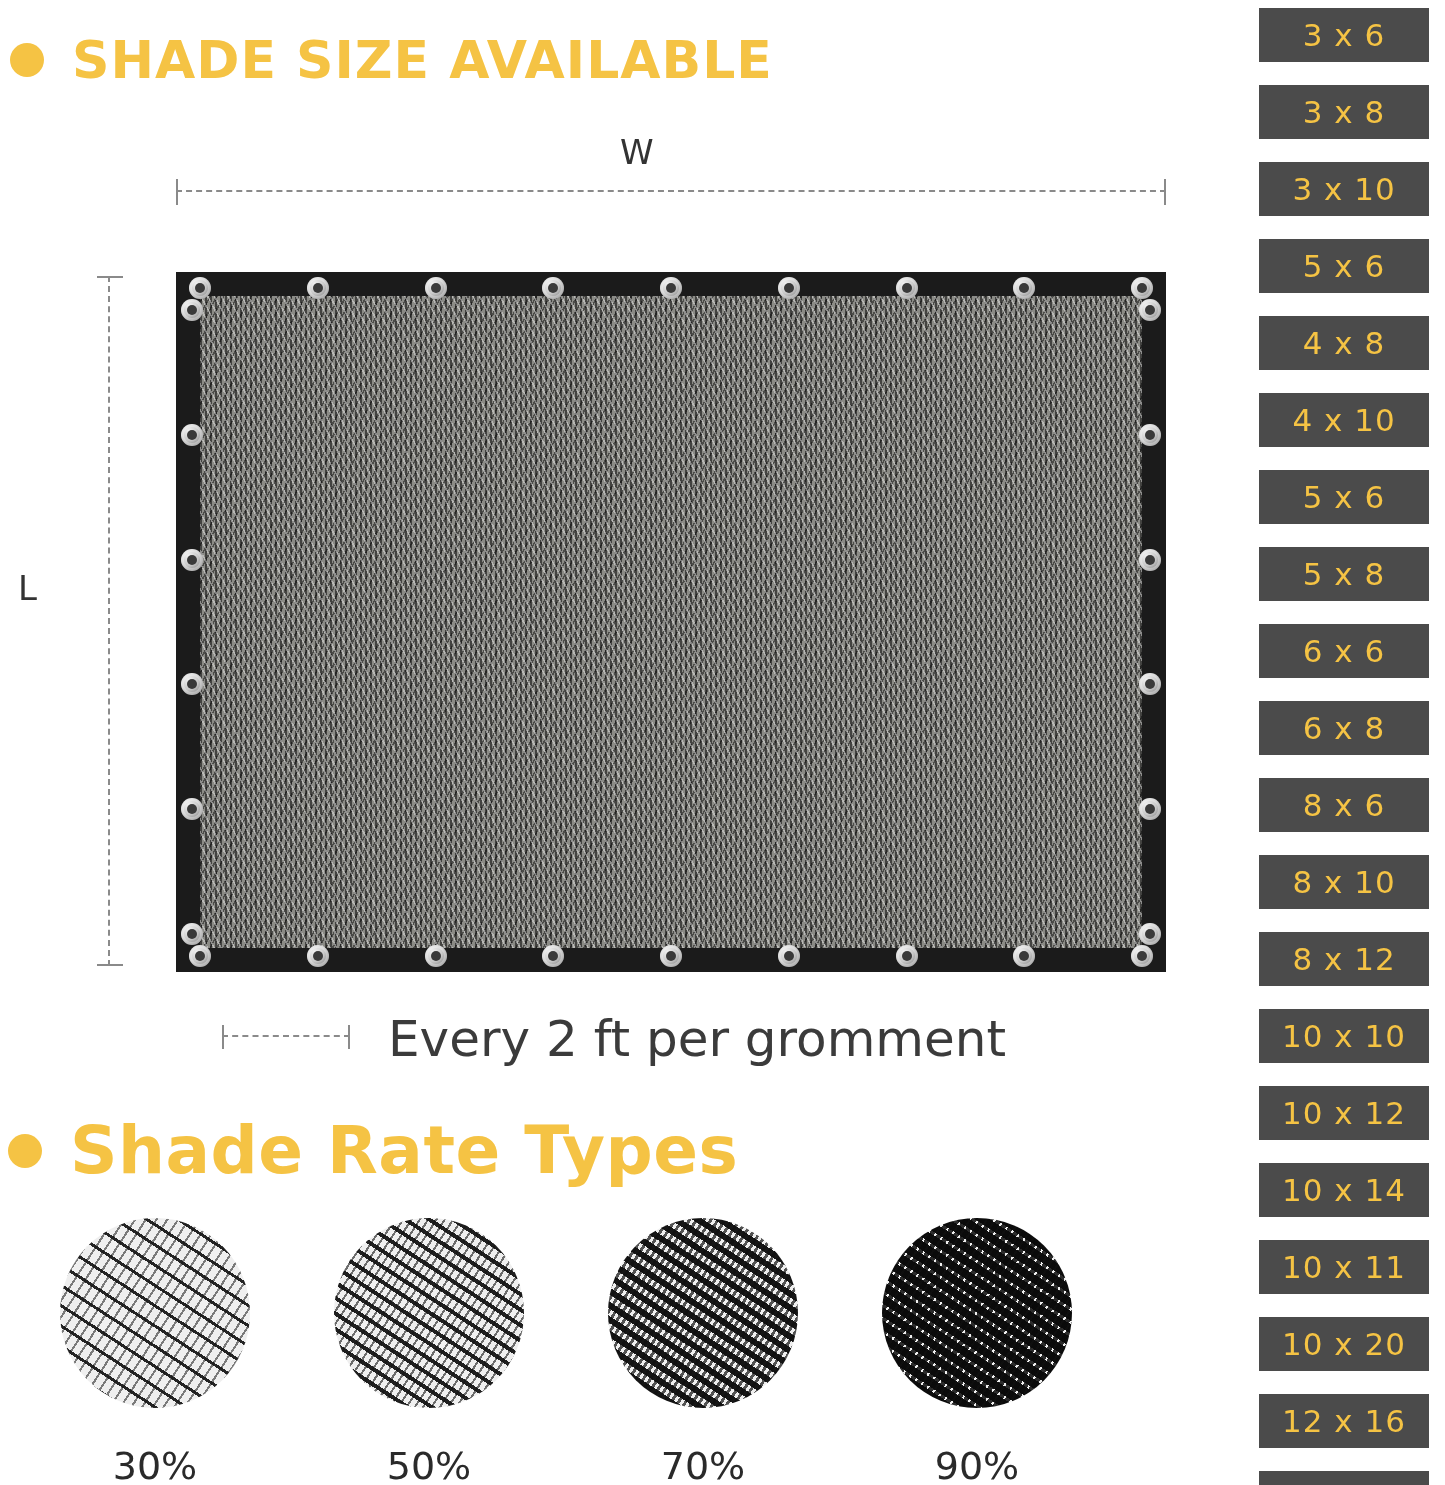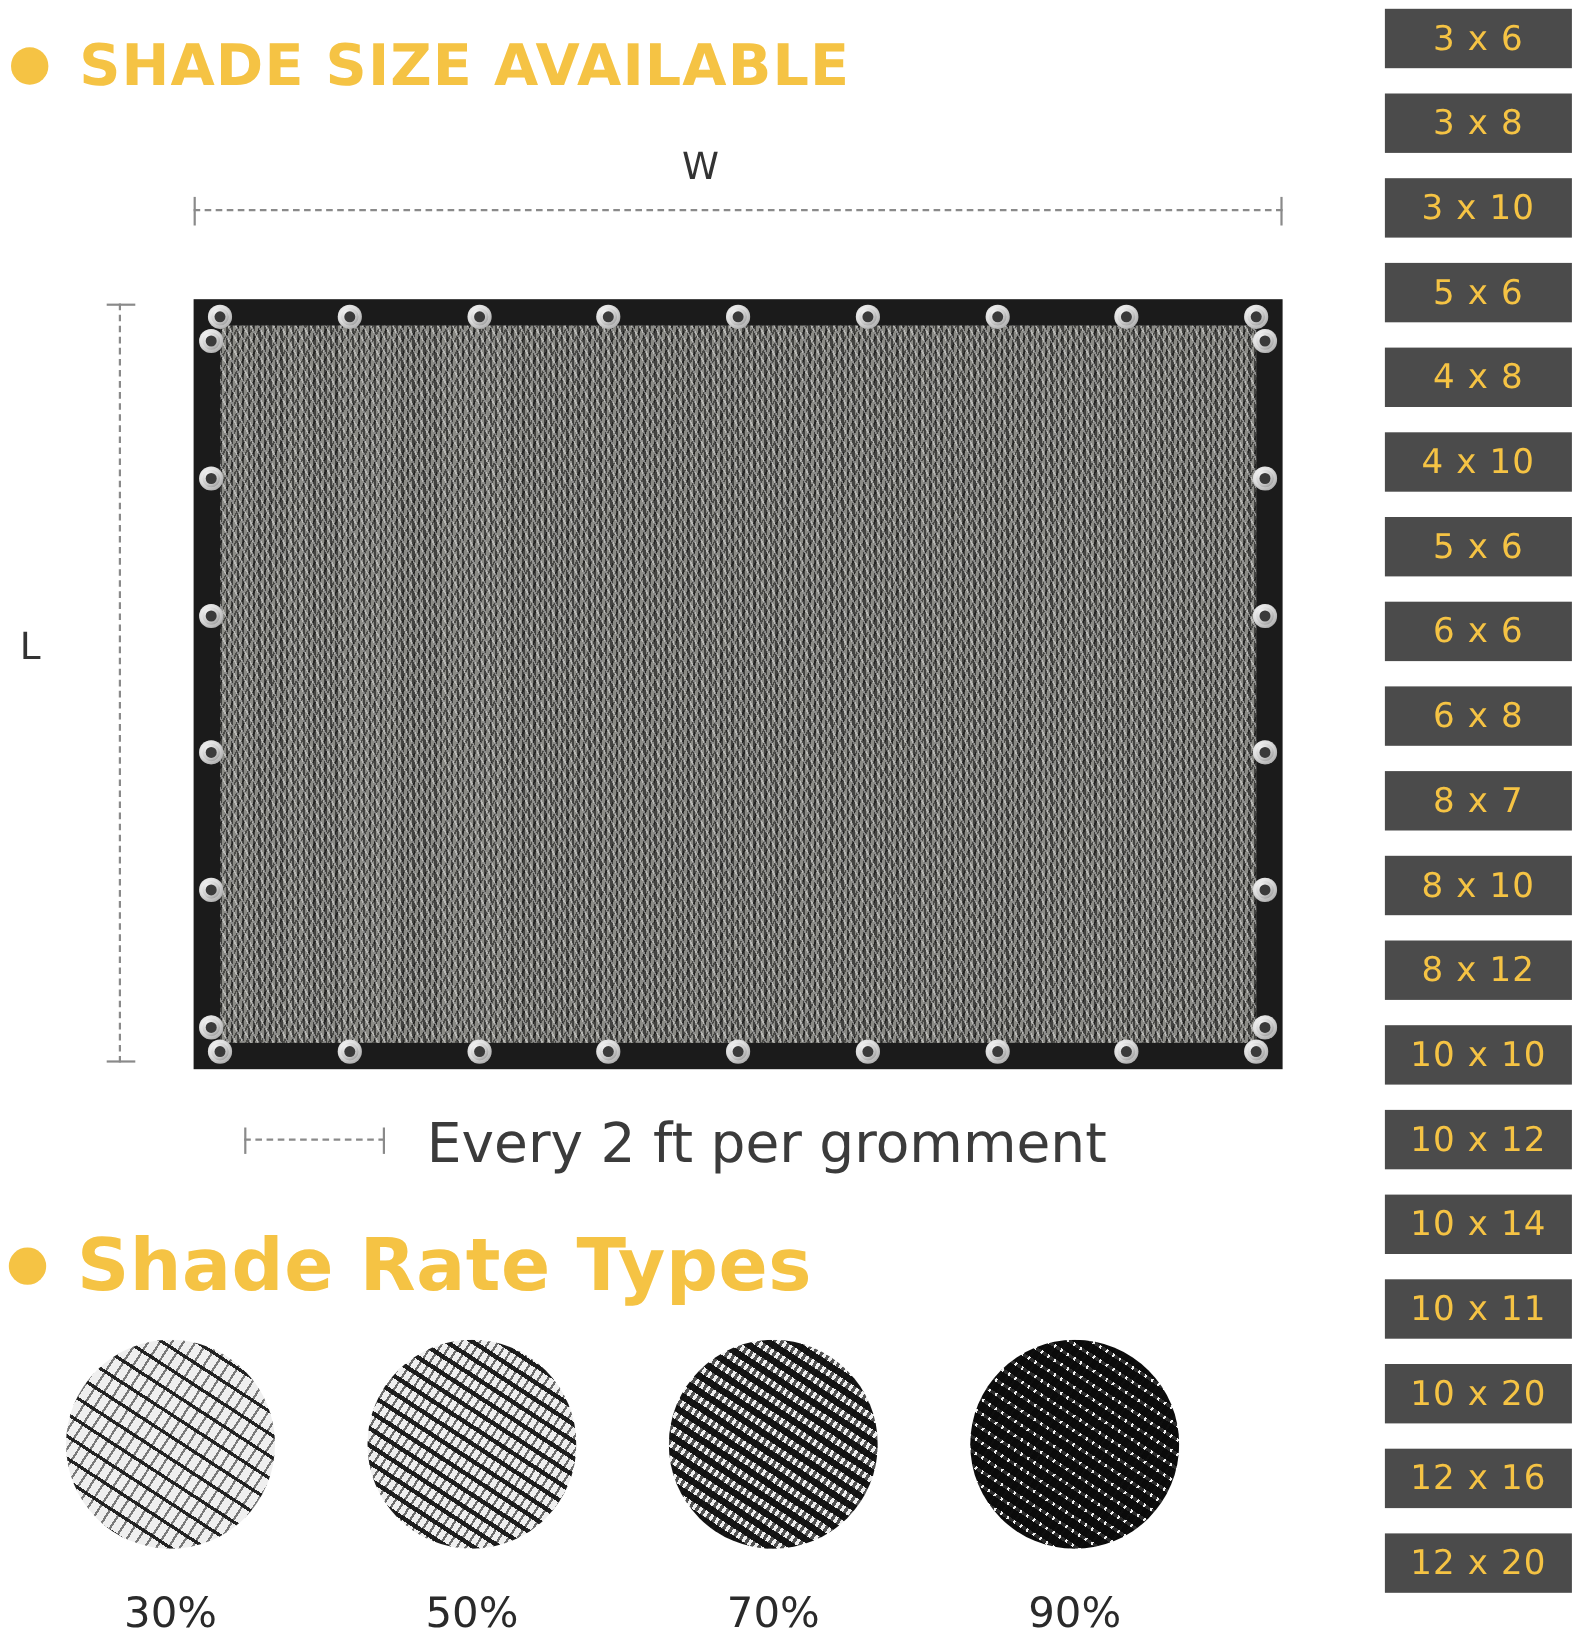--- a/index.html
+++ b/index.html
@@ -326,23 +326,24 @@
   </div>
 
 <div id="size-list">
     <div class="size-chip">3 x 6</div>
     <div class="size-chip">3 x 8</div>
     <div class="size-chip">3 x 10</div>
     <div class="size-chip">5 x 6</div>
     <div class="size-chip">4 x 8</div>
     <div class="size-chip">4 x 10</div>
     <div class="size-chip">5 x 6</div>
+    <div class="size-chip">5 x 8</div>
     <div class="size-chip">6 x 6</div>
     <div class="size-chip">6 x 8</div>
-    <div class="size-chip">8 x 7</div>
+    <div class="size-chip">8 x 6</div>
     <div class="size-chip">8 x 10</div>
     <div class="size-chip">8 x 12</div>
     <div class="size-chip">10 x 10</div>
     <div class="size-chip">10 x 12</div>
     <div class="size-chip">10 x 14</div>
     <div class="size-chip">10 x 11</div>
     <div class="size-chip">10 x 20</div>
     <div class="size-chip">12 x 16</div>
     <div class="size-chip">12 x 20</div>
   </div>

